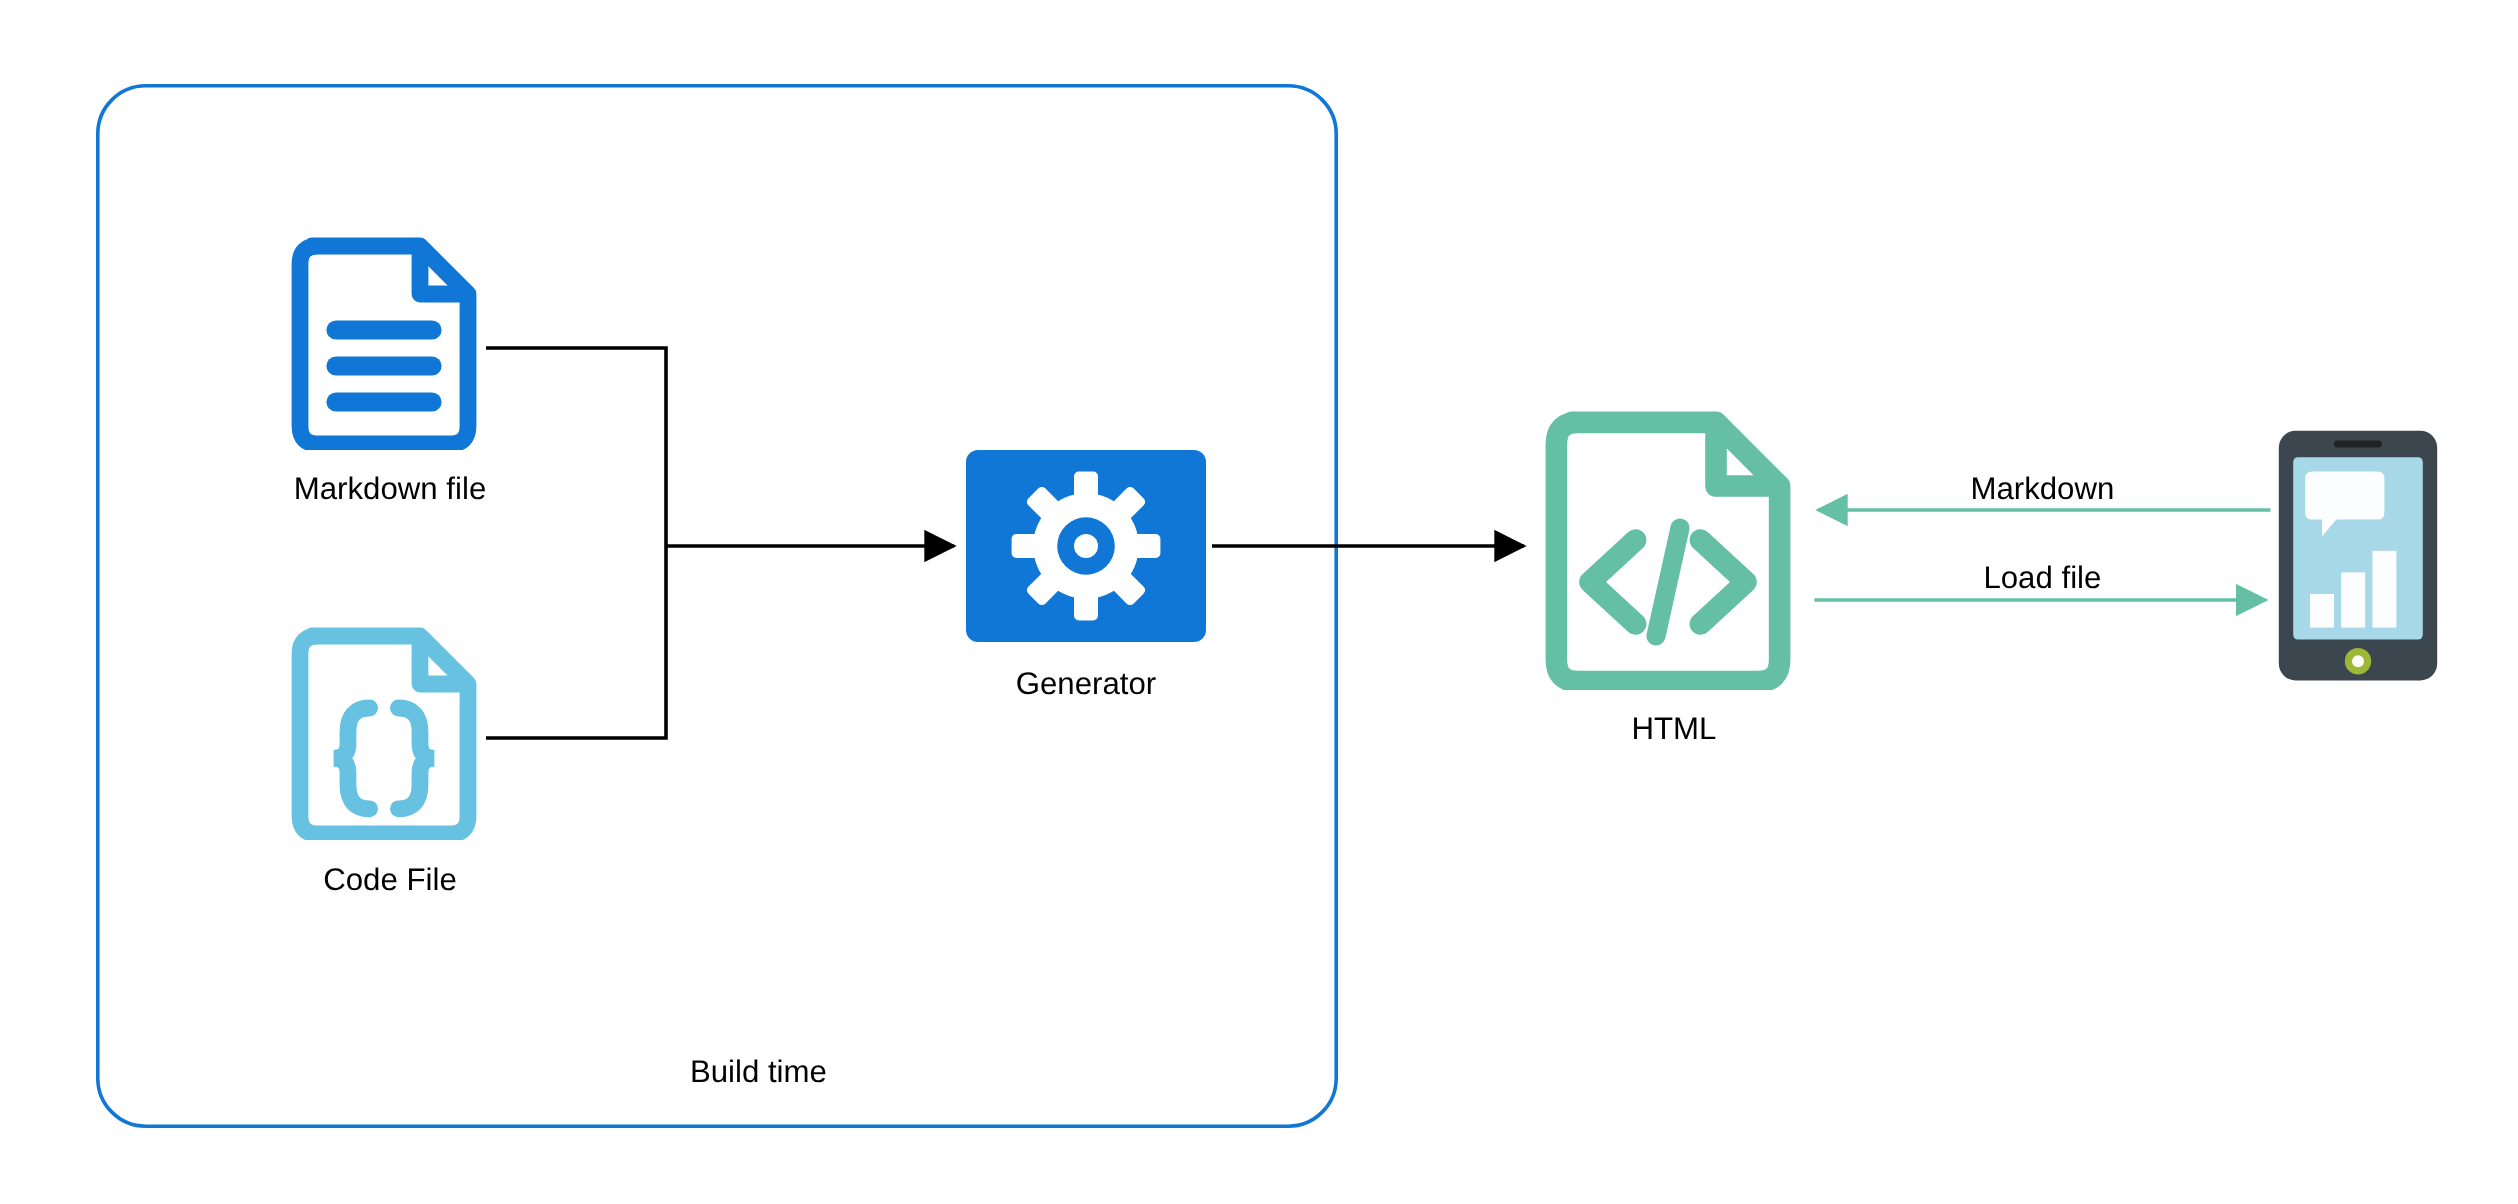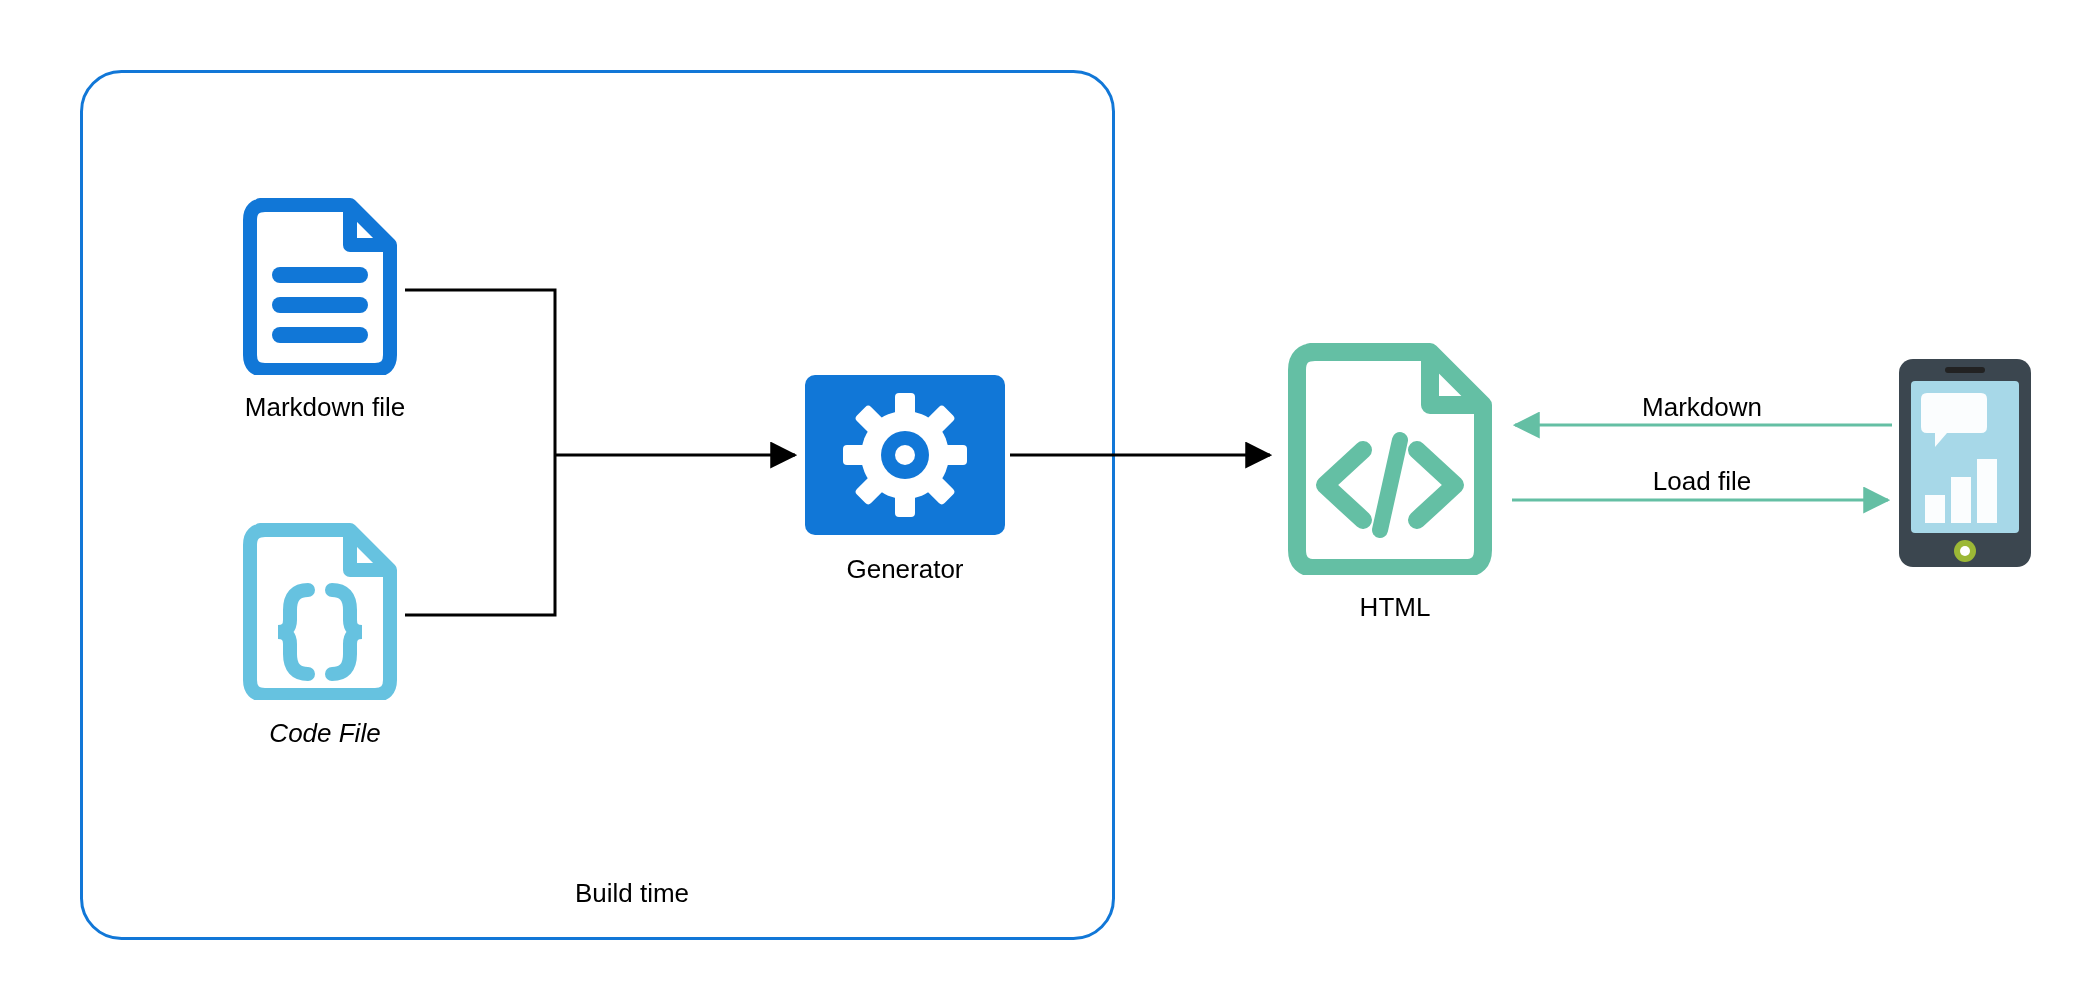--- a/index.html
+++ b/index.html
@@ -39,21 +39,21 @@
   </svg>
   <div class="abs label" style="left:225px; top:392px; width:200px;">Markdown file</div>
 
   <svg class="abs" style="left:240px; top:520px;" width="160" height="180" viewBox="0 0 160 180">
     <path d="M20 10 H110 L150 50 V160 Q150 175 135 175 H25 Q10 175 10 160 V25 Q10 10 25 10 Z" fill="#ffffff" stroke="#66c2e0" stroke-width="14" stroke-linejoin="round"></path>
     <path d="M110 10 V50 H150" fill="none" stroke="#66c2e0" stroke-width="14" stroke-linejoin="round"></path>
 
     <path d="M68 70 Q50 70 50 90 V100 Q50 112 38 112 Q50 112 50 124 V134 Q50 154 68 154" fill="none" stroke="#66c2e0" stroke-width="14" stroke-linecap="round"></path>
     <path d="M92 70 Q110 70 110 90 V100 Q110 112 122 112 Q110 112 110 124 V134 Q110 154 92 154" fill="none" stroke="#66c2e0" stroke-width="14" stroke-linecap="round"></path>
   </svg>
-  <div class="abs label" style="left:225px; top:718px; width:200px;font-style:italic;">Code File</div>
+  <div class="abs label" style="left:225px; top:718px; width:200px;">Code File</div>
 
   <svg class="abs" style="left:805px; top:375px;" width="200" height="160" viewBox="0 0 200 160">
     <rect x="0" y="0" width="200" height="160" rx="10" ry="10" fill="#1177d7"></rect>
     <g transform="translate(100,80)">
       <g fill="#ffffff">
 
         <g>
           <rect x="-10" y="-62" width="20" height="24" rx="4"></rect>
           <rect x="-10" y="38" width="20" height="24" rx="4"></rect>
           <rect x="-62" y="-10" width="24" height="20" rx="4"></rect>

